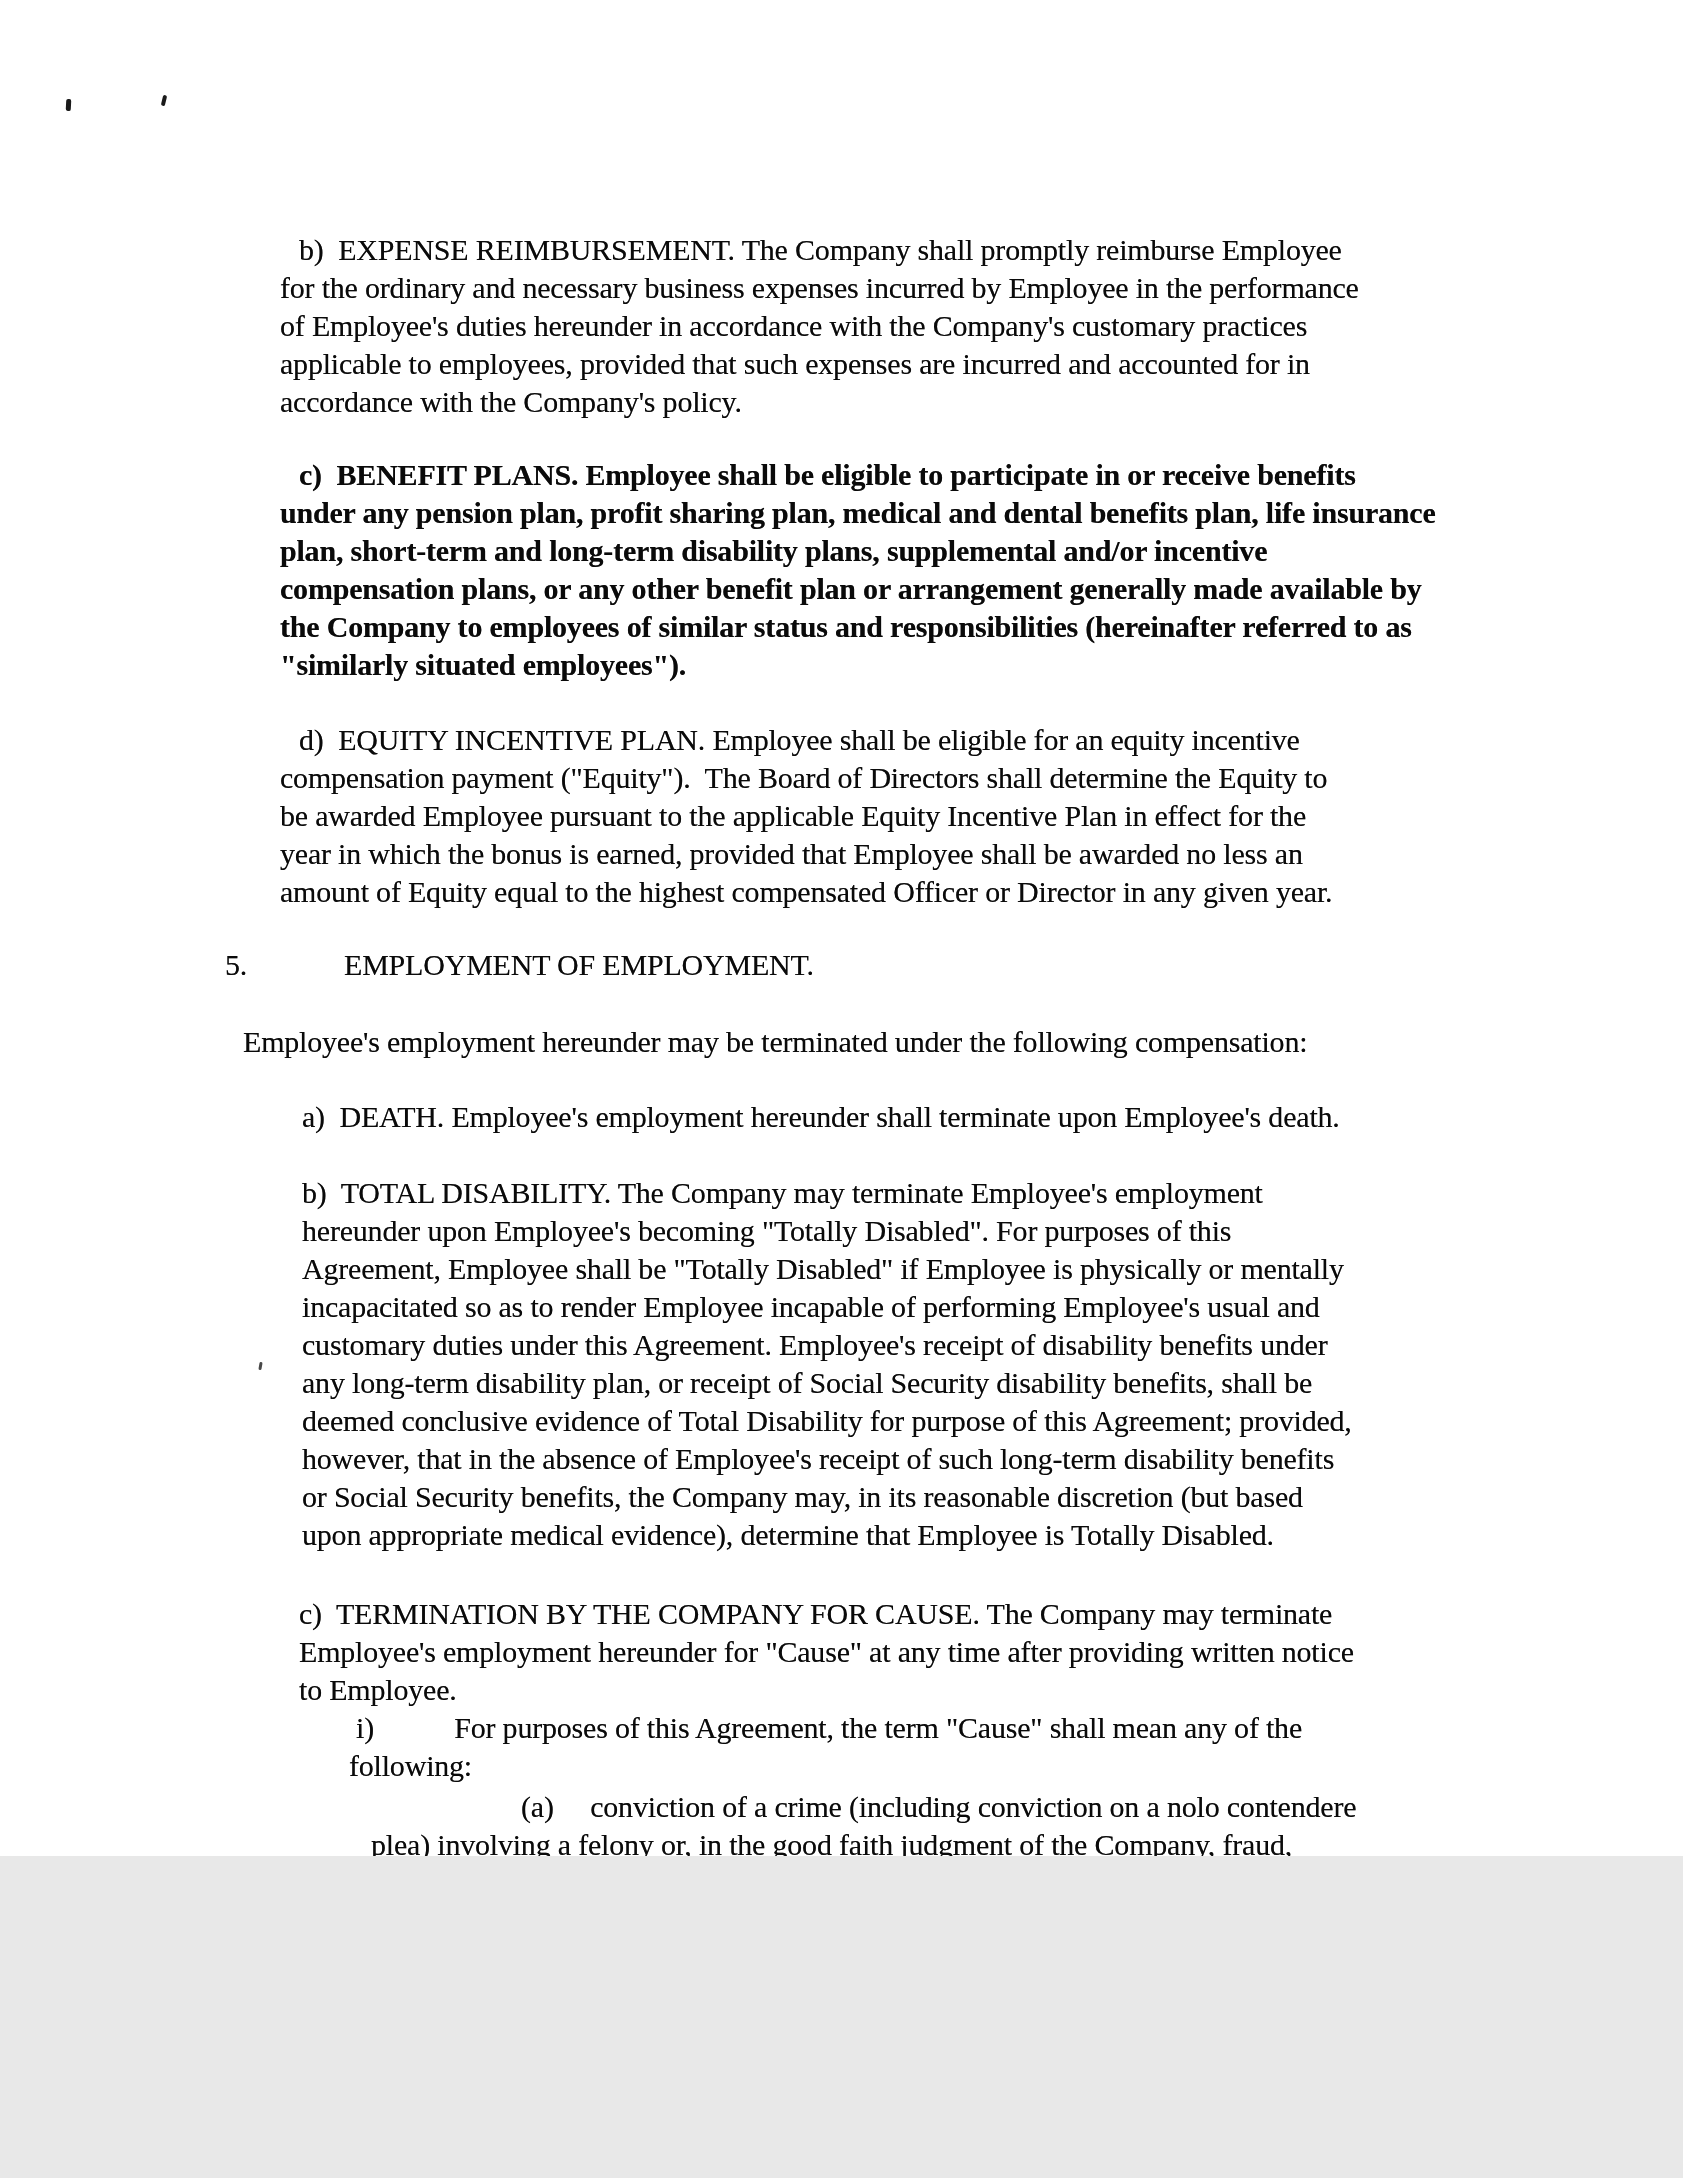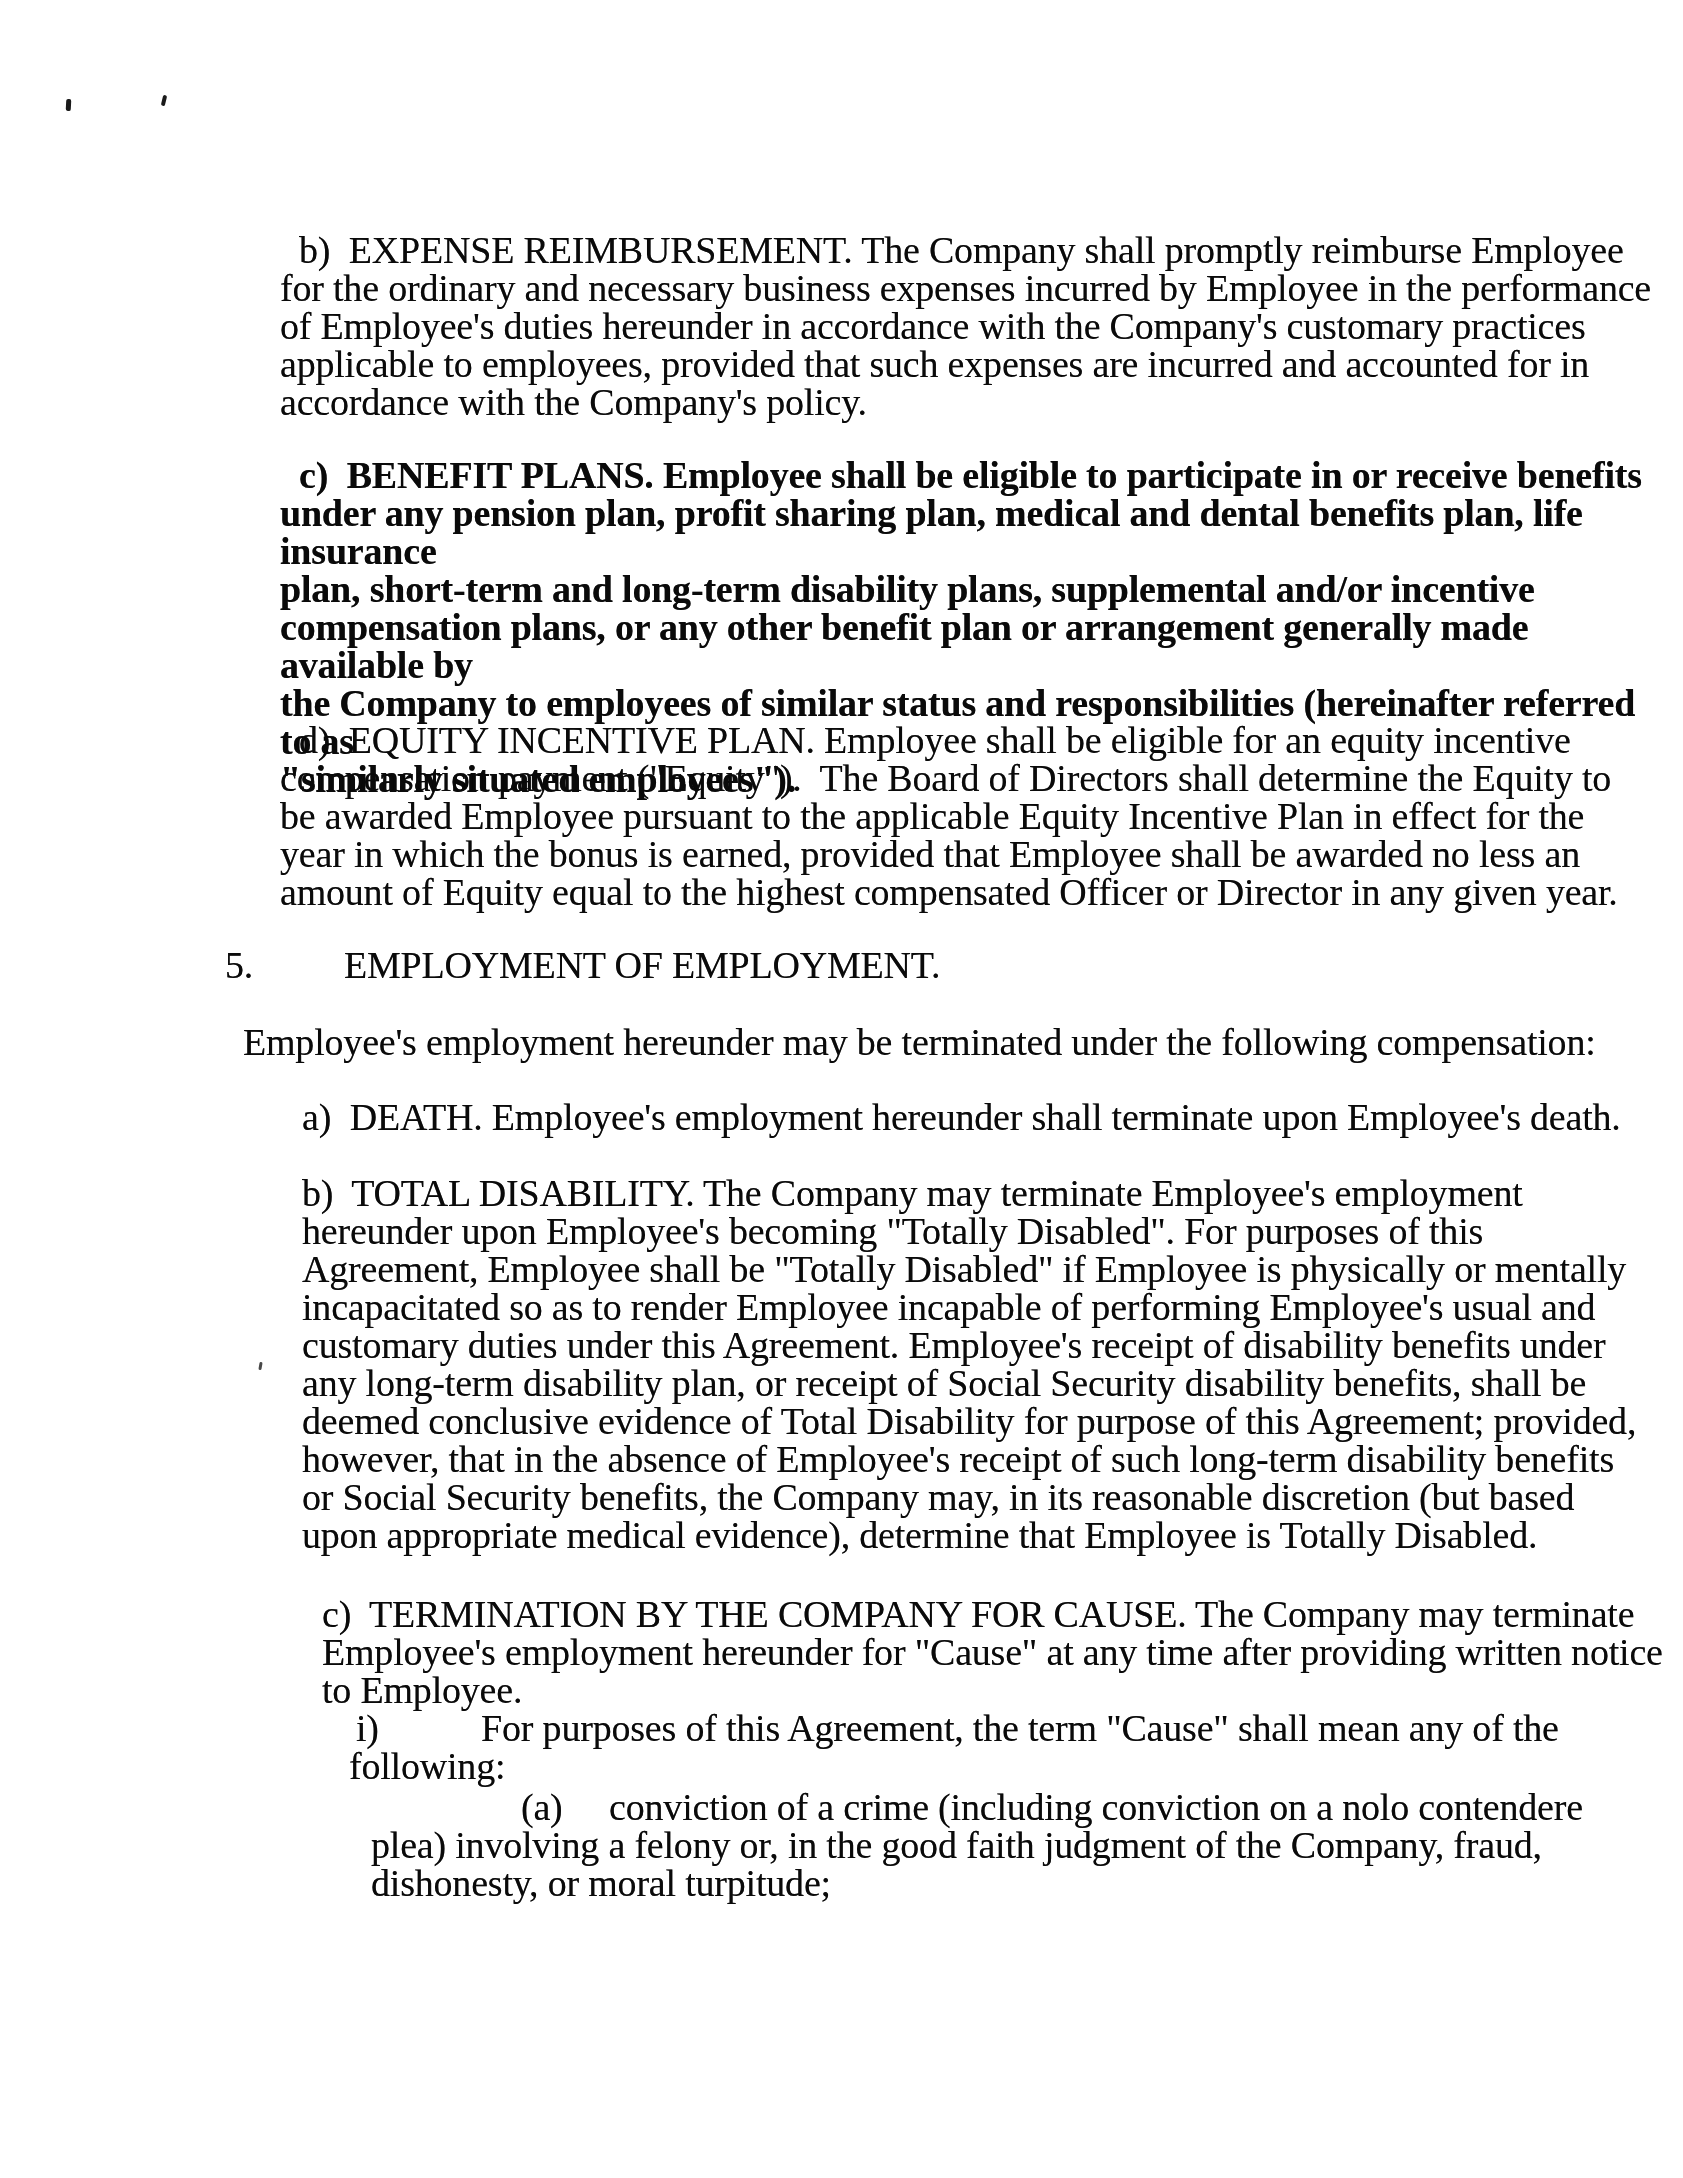--- a/index.html
+++ b/index.html
@@ -3,45 +3,45 @@
 <meta charset="utf-8">
 <style>
   html, body {
     margin: 0;
     padding: 0;
     background: #e8e8e8;
   }
   .page {
     position: relative;
     width: 1683px;
-    height: 2178px;
+    height: 1856px;
     background: #ffffff;
     overflow: hidden;
     font-family: "Liberation Serif", "DejaVu Serif", serif;
     color: #0a0a0a;
-    font-size: 38px;
+    font-size: 30px;
     line-height: 38px;
     letter-spacing: -0.2px;
     text-shadow: 0 0 0.5px rgba(0,0,0,0.55);
   }
   .tblock {
     position: absolute;
     white-space: pre-wrap;
   }
   
   .p-expense    { left: 280px; top: 231px;  width: 1376px; text-indent: 19px; }
   .p-benefit    { left: 280px; top: 456px;  width: 1376px; text-indent: 19px; font-weight: bold; }
   .p-equity     { left: 280px; top: 721px;  width: 1376px; text-indent: 19px; }
   
   .h-section5   { left: 225px; top: 946px;  width: 1386px; white-space: pre; }
   .h-section5 .num { display: inline-block; width: 119px; text-indent: 0; }
   .p-intro      { left: 243px; top: 1023px; width: 1406px; }
   .p-death      { left: 302px; top: 1098px; width: 1356px; }
   .p-disability { left: 302px; top: 1174px; width: 1356px; }
-  .p-cause      { left: 299px; top: 1595px; width: 1356px; margin-left: 23px; }
+  .p-cause      { left: 299px; top: 1595px; width: 1356px; }
   .p-causedef   { left: 349px; top: 1709px; width: 1287px; text-indent: 7px; }
   .p-conviction { left: 371px; top: 1788px; width: 1267px; text-indent: 150px; }
   
   .speck {
     position: absolute;
     background: #1a1a1a;
   }
   .speck-1 { left: 66px;  top: 99px;  width: 5px; height: 12px; transform: rotate(3deg);  border-radius: 2px; }
   .speck-2 { left: 162px; top: 95px;   width: 4px; height: 11px; transform: rotate(14deg); border-radius: 2px; }
   .speck-3 { left: 259px; top: 1362px; width: 3px; height: 8px;  transform: rotate(10deg); border-radius: 2px; opacity: 0.8; }

